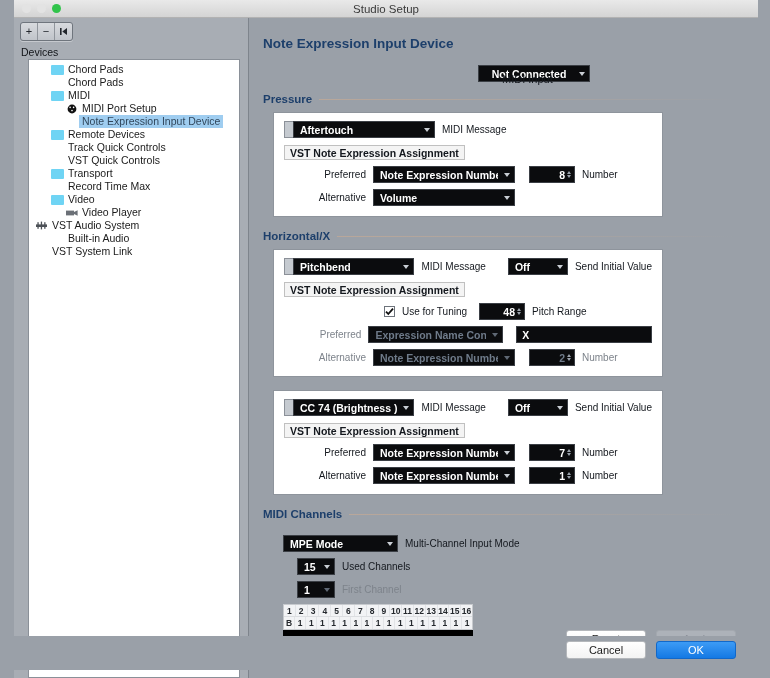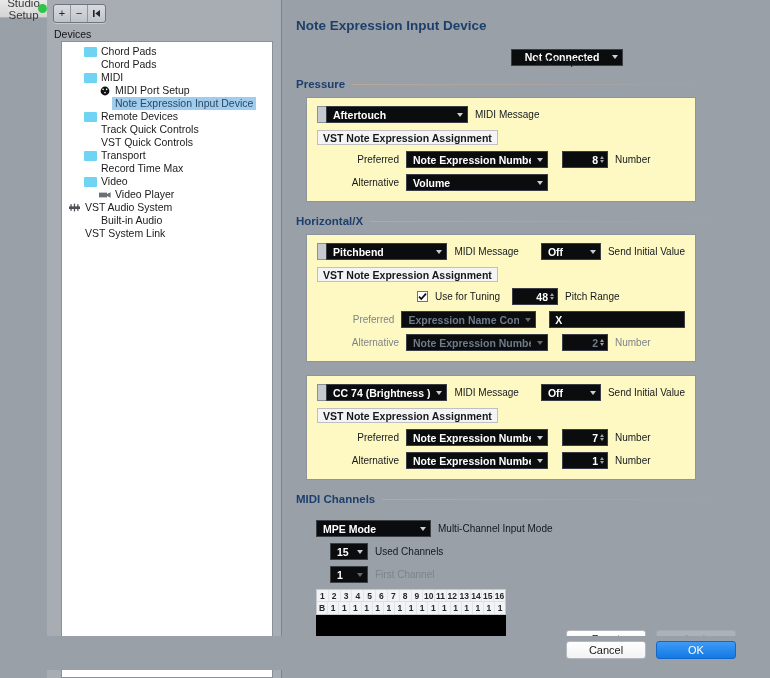--- a/index.html
+++ b/index.html
@@ -14,21 +14,21 @@
     background: #9aa0a8;
     font-size: 11px;
     color: #14181e;
   }
 
   
   .window {
     position: relative;
     width: 758px; height: 678px;
     background: #9aa0a8;
-    display: flex; 
+    display: flex; flex-direction: column; padding-left: 14px;
   }
   .titlebar {
     height: 18px;
     background: linear-gradient(#e9e9e9, #d4d4d4);
     border-bottom: 1px solid #b2b2b2;
     display: flex; align-items: center;
     position: relative;
     flex: 0 0 18px;
   }
   .traffic {
@@ -154,21 +154,21 @@
   .section-head .sname {
     color: #1d3f6b; font-weight: bold; font-size: 11.5px;
     margin-right: 7px; white-space: nowrap;
   }
   .section-head .srule {
     flex: 1 1 auto; height: 1px;
     background: linear-gradient(to right, #b9a79a, rgba(185,167,154,0));
   }
 
   .panel {
-    background: #fef9c3;
+    background: #ffffff;
     border: 1px solid #8e949c;
     padding: 8px 10px 10px 10px;
     margin: 0 0 13px 10px;
     width: 390px;
     position: relative;
   }
   .panel.no-border { border: none; background: transparent; padding-left: 10px; }
 
   .row { display: flex; align-items: center; margin-bottom: 6px; }
   .row:last-child { margin-bottom: 0; }

